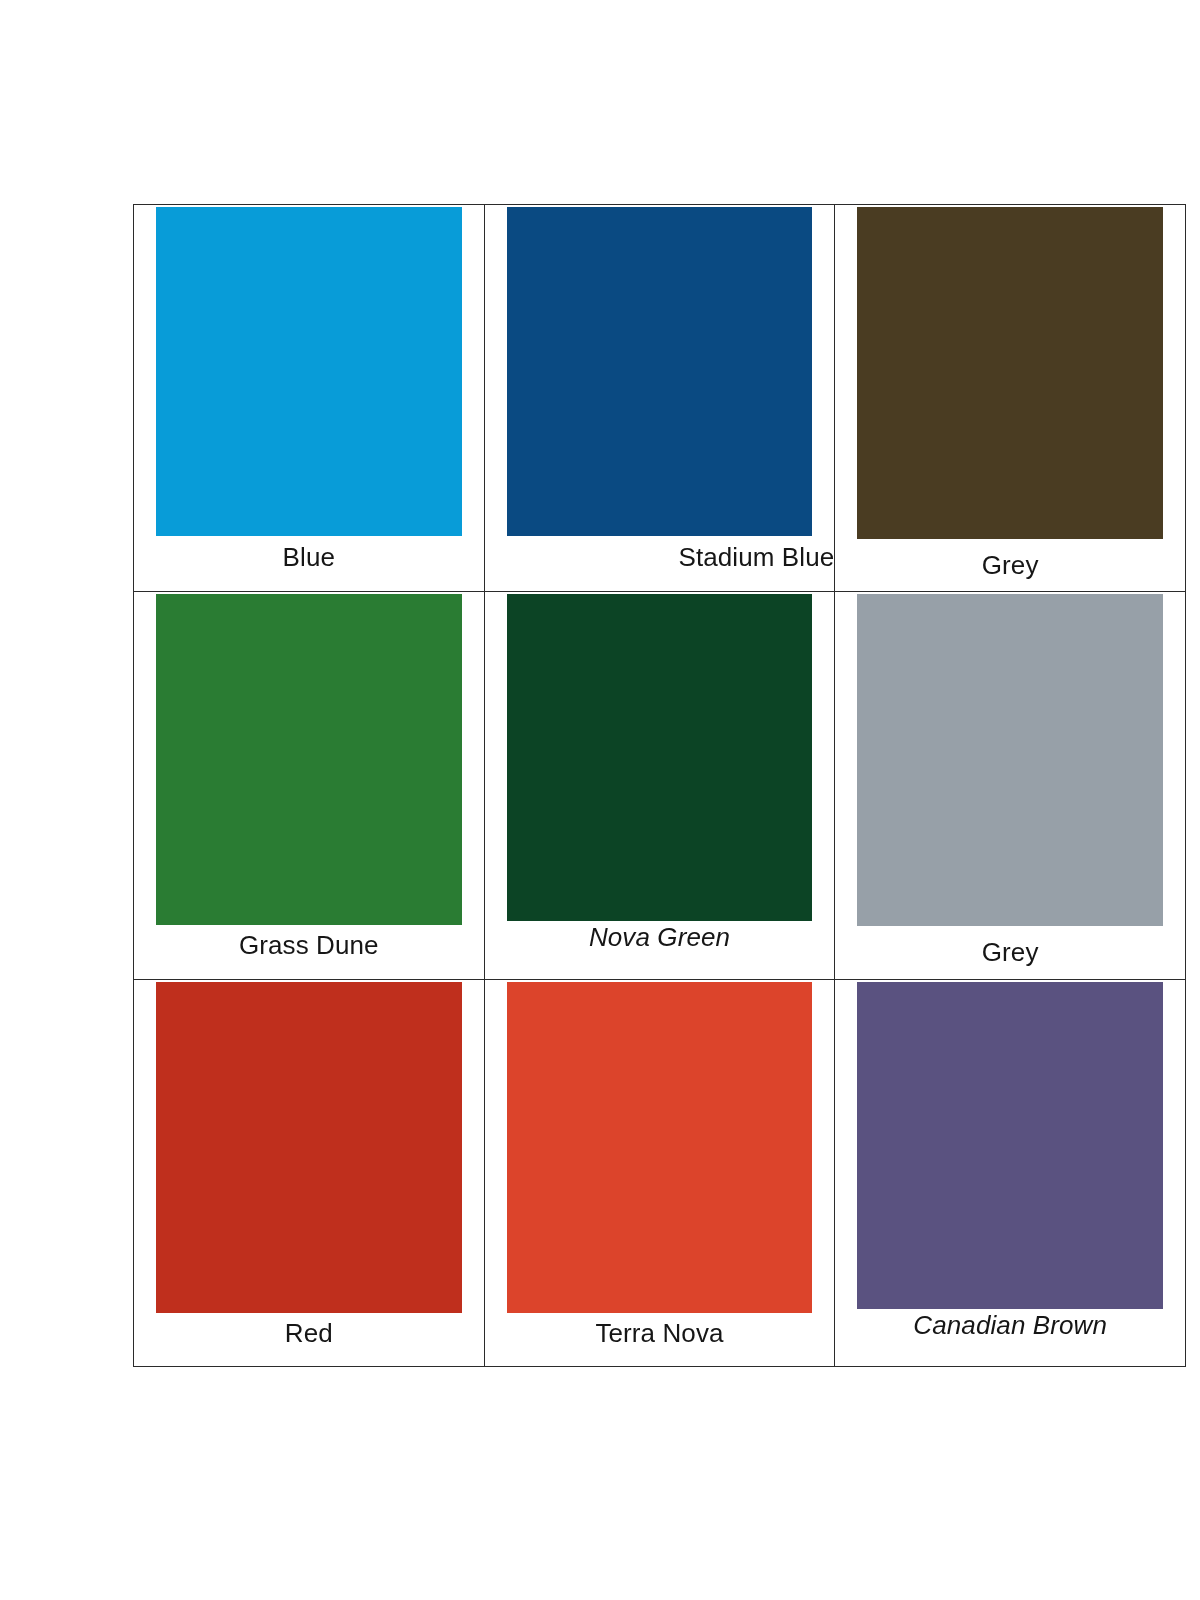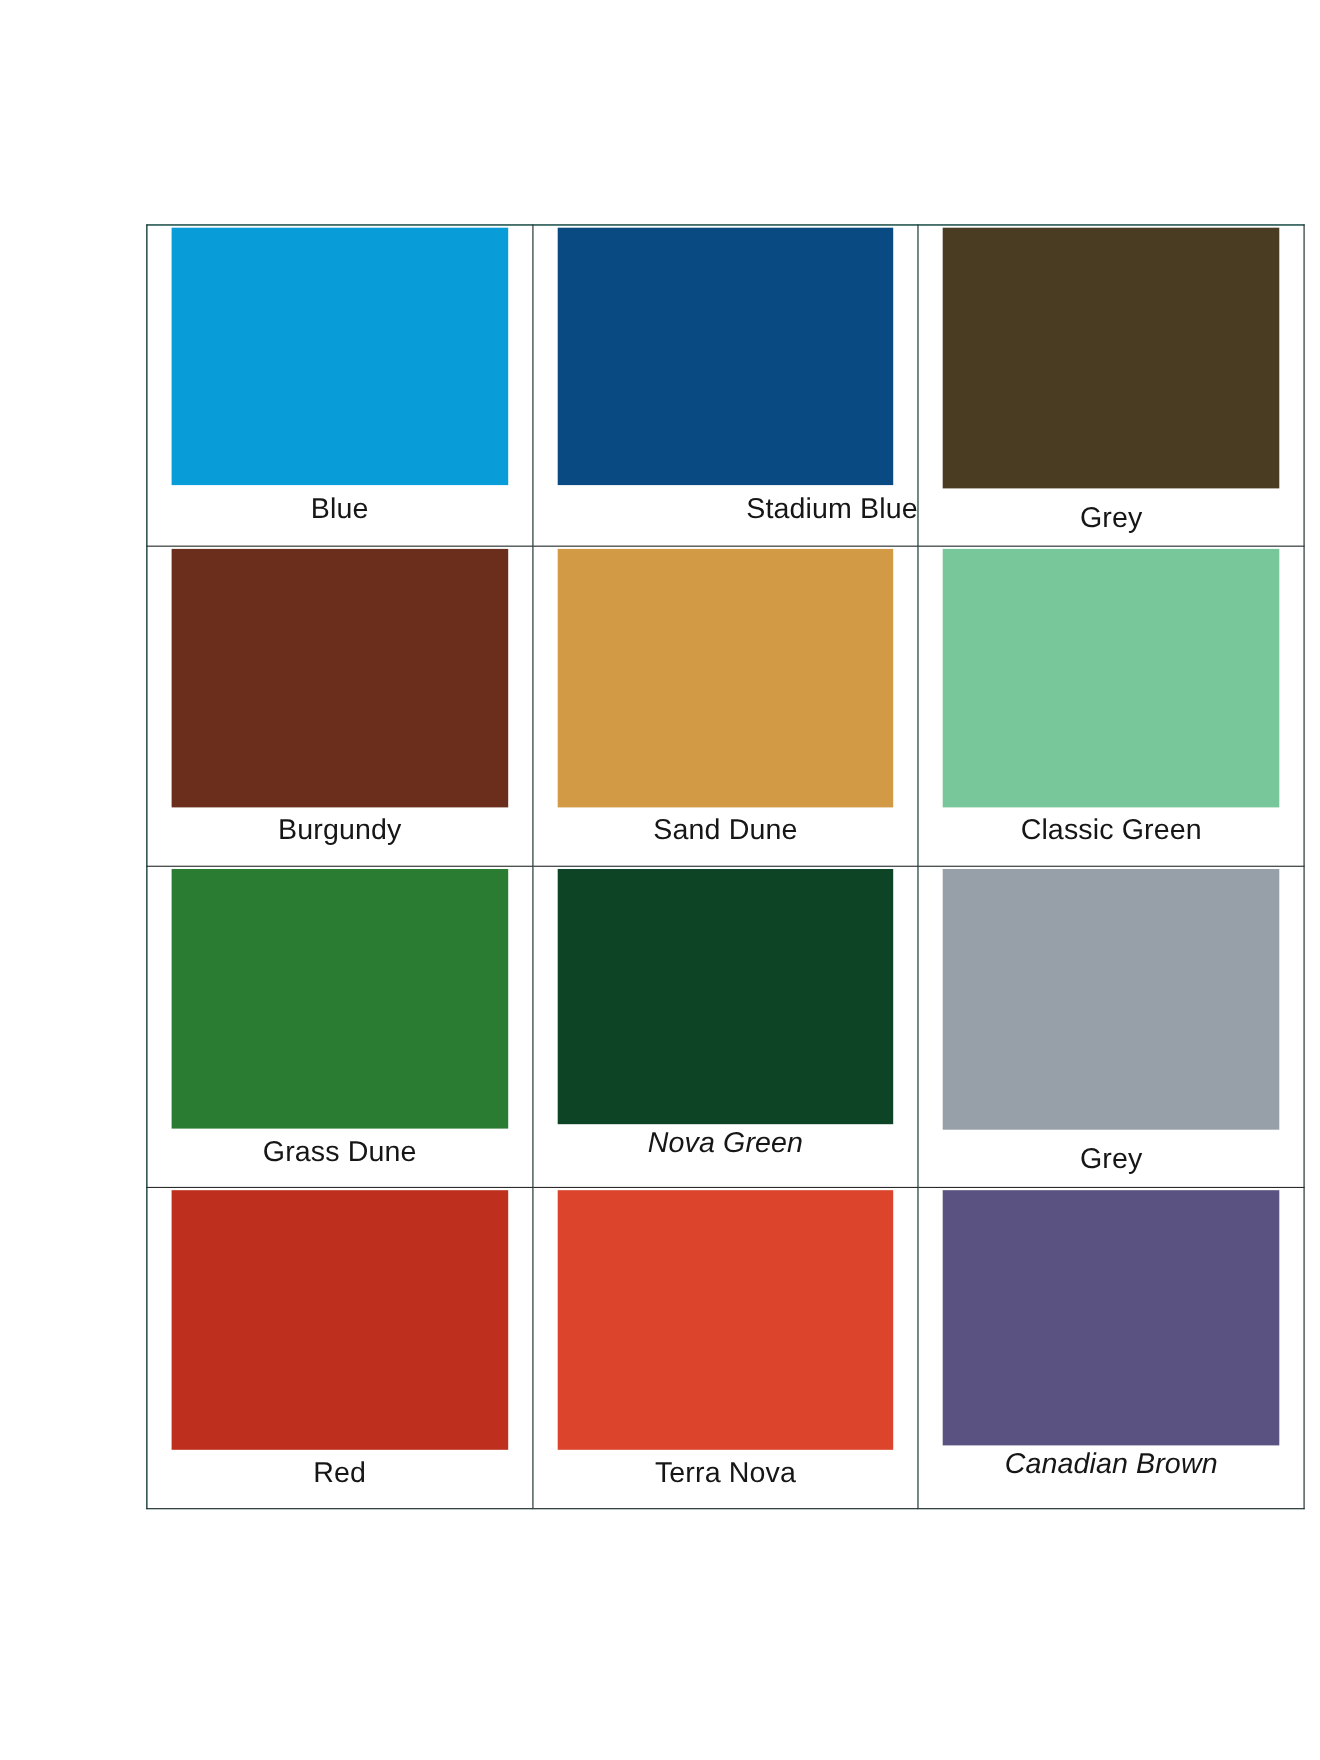--- a/index.html
+++ b/index.html
@@ -113,40 +113,20 @@
           </div>
         </td>
         <td class="pad-drop" style="border-color: rgb(43, 43, 43);">
           <div class="cell-inner">
             <div class="swatch" style="background-color: rgb(74, 60, 34);"></div>
             <div class="swatch-label" style="color: rgb(22, 22, 22);">Grey</div>
           </div>
         </td>
       </tr>
 
-      <tr class="row-2">
-        <td style="border-color: rgb(43, 43, 43);">
-          <div class="cell-inner">
-            <div class="swatch" style="background-color: rgb(107, 45, 28);"></div>
-            <div class="swatch-label" style="color: rgb(22, 22, 22);">Burgundy</div>
-          </div>
-        </td>
-        <td style="border-color: rgb(43, 43, 43);">
-          <div class="cell-inner">
-            <div class="swatch" style="background-color: rgb(210, 154, 68);"></div>
-            <div class="swatch-label" style="color: rgb(22, 22, 22);">Sand Dune</div>
-          </div>
-        </td>
-        <td style="border-color: rgb(43, 43, 43);">
-          <div class="cell-inner">
-            <div class="swatch" style="background-color: rgb(120, 199, 154);"></div>
-            <div class="swatch-label" style="color: rgb(22, 22, 22);">Classic Green</div>
-          </div>
-        </td>
-      </tr>
 
       <tr class="row-3">
         <td style="border-color: rgb(43, 43, 43);">
           <div class="cell-inner">
             <div class="swatch" style="background-color: rgb(42, 124, 51);"></div>
             <div class="swatch-label" style="color: rgb(22, 22, 22);">Grass Dune</div>
           </div>
         </td>
         <td class="pad-lift" style="border-color: rgb(43, 43, 43);">
           <div class="cell-inner">

